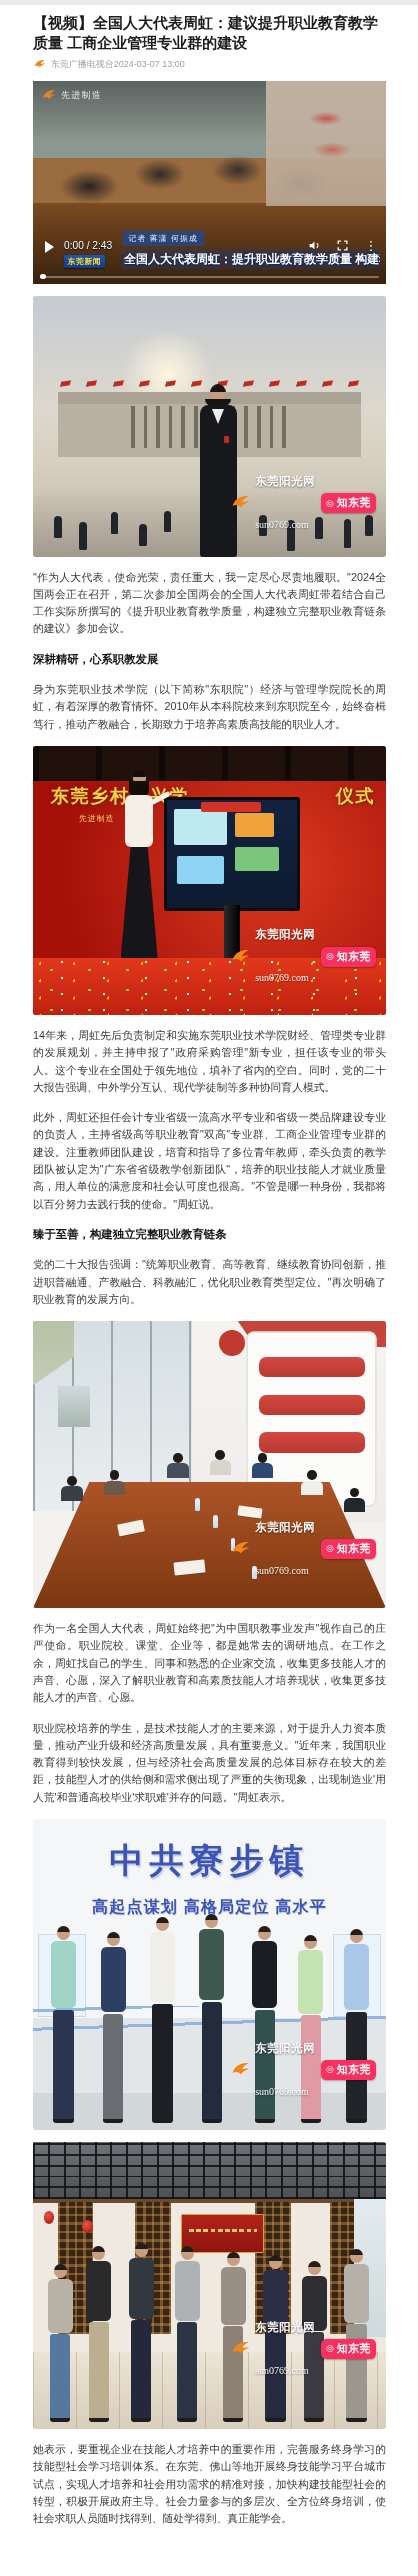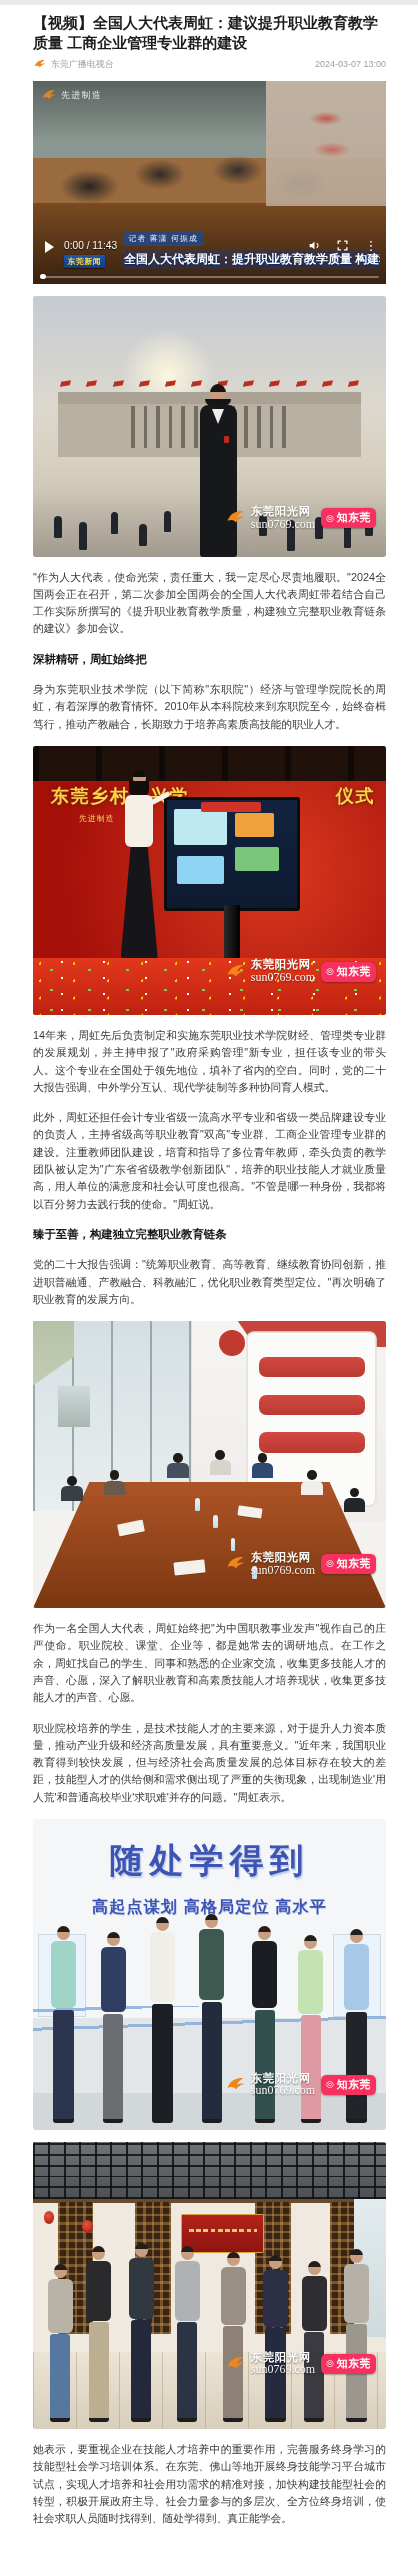--- a/index.html
+++ b/index.html
@@ -1,34 +1,34 @@
 <!DOCTYPE html>
 <html style="font-size:9.6px"><head>
 <meta charset="utf-8">
 <style>
   html,body{margin:0;padding:0;}
   body{width:419px;background:#ffffff;font-family:"Liberation Sans","DejaVu Sans",sans-serif;color:#3a3a3a;}
   .topbar{height:4.8px;background:#e9e9e9;}
   .wrap{padding:0 33px;}
   
   .title{font-size:15px;line-height:20px;font-weight:bold;color:#1d1d1d;margin:7.8px 0 5.4px;}
-  .meta{display:flex;justify-content:space-between;align-items:center;color:#9f9f9f;font-size:9px;margin:0 0 9.6px;}
+  .meta{display:flex;align-items:center;color:#9f9f9f;font-size:9px;margin:0 0 9.6px;}
   .meta-left{display:flex;align-items:center;gap:4.8px;}
   .src-logo svg{width:13px;height:13px;display:block;}
   
   .para{font-size:10.8px;line-height:17.3px;margin:0 0 13px;text-align:justify;color:#3a3a3a;}
   .sec{font-size:11.4px;line-height:17.3px;margin:0 0 13px;font-weight:bold;color:#151515;}
   
   .media{position:relative;width:353px;margin:0 0 12px;border-radius:2.4px;overflow:hidden;}
   
   .wm{position:absolute;right:9.6px;display:flex;align-items:center;gap:5.4px;z-index:5;}
   .wm-ic svg{width:20.3px;height:20.3px;display:block;}
   .wm-tx{color:#fff;text-shadow:0 0.6px 1.8px rgba(0,0,0,.45);line-height:1.05;font-family:Liberation Serif, serif;}
   .wm-tx b{display:block;font-size:11.4px;letter-spacing:0.6px;}
-  .wm-tx i{display:block;font-style:normal;font-size:12px;opacity:.95;}
+  .wm-tx i{display:block;font-style:normal;font-size:10px;opacity:.95;margin-top:32px;}
   .wm-badge{display:flex;align-items:center;gap:3px;background:#f8305f;color:#fff;border-radius:5.4px;padding:3px 5.4px;box-shadow:0 0.6px 1.8px rgba(0,0,0,.3);}
   .wm-badge em{font-style:normal;font-size:9px;line-height:1;}
   .wm-badge b{font-size:10.8px;letter-spacing:0.6px;}
   
   .video{height:203px;background:#0b0b0b;border-radius:1.2px;}
   .vscene{position:absolute;inset:0;
     background:
       radial-gradient(ellipse 42px 24px at 16% 52%,rgba(20,22,28,.85),rgba(20,22,28,0) 70%),
       radial-gradient(ellipse 36px 21.5px at 36% 46%,rgba(25,27,33,.8),rgba(25,27,33,0) 70%),
       radial-gradient(ellipse 36px 21.5px at 58% 44%,rgba(30,32,40,.8),rgba(30,32,40,0) 70%),
@@ -171,21 +171,21 @@
       <span>
         <svg viewBox="0 0 32 32">
             <path d="M4 20C8 9 18 3.5 29 5c-6 3-9 6-10 10 4-2 8-2 11-1-7 2-11 5-13 9-2-4-6-5.5-13-3z" fill="#f08519"></path>
           </svg>
       </span>
       <span>先进制造</span>
     </div>
     <div class="vcap-rep">记者 蒋潇 何振成</div>
     <div class="vcap-sub">全国人大代表周虹：提升职业教育教学质量 构建独立完整职业教育链条</div>
     <button class="vplay"></button>
-    <span class="vtime">0:00 / 11:43</span>
+    <span class="vtime">0:00 / 2:43</span>
     <span class="vbadge">东莞新闻</span>
     <div class="vicons">
       <span>
         <svg viewBox="0 0 24 24">
             <path d="M3 9v6h4l5 4V5L7 9H3z" fill="#fff"></path>
             <path d="M16 8c1.6 1 2.6 2.3 2.6 4s-1 3-2.6 4" stroke="#fff" stroke-width="2" fill="none"></path>
           </svg>
       </span>
       <span>
         <svg viewBox="0 0 24 24">
@@ -249,21 +249,21 @@
         <i>sun0769.com</i>
       </span>
       <span class="wm-badge">
         <em>◎</em>
         <b>知东莞</b>
       </span>
     </div>
   </div>
 
   <p class="para">"作为人大代表，使命光荣，责任重大，我一定尽心尽责地履职。"2024全国两会正在召开，第二次参加全国两会的全国人大代表周虹带着结合自己工作实际所撰写的《提升职业教育教学质量，构建独立完整职业教育链条的建议》参加会议。</p>
-  <h2 class="sec">深耕精研，周虹始终把</h2>
+  <h2 class="sec">深耕精研，心系职教发展</h2>
   <p class="para">身为东莞职业技术学院（以下简称"东职院"）经济与管理学院院长的周虹，有着深厚的教育情怀。2010年从本科院校来到东职院至今，始终奋楫笃行，推动产教融合，长期致力于培养高素质高技能的职业人才。</p>
 
   <div class="media ph-ceremony">
     <div class="cer-banner">
       <span>东莞乡村振兴学</span>
       <span>仪式</span>
     </div>
     <div class="cer-sub">先进制造</div>
     <div class="cer-screen">
       <i class="cs-b" style="left:6%;top:8%;width:40%;height:34%;background:#bfe9f0"></i>
@@ -368,21 +368,21 @@
         <em>◎</em>
         <b>知东莞</b>
       </span>
     </div>
   </div>
 
   <p class="para">作为一名全国人大代表，周虹始终把"为中国职教事业发声"视作自己的庄严使命。职业院校、课堂、企业等，都是她常去的调研地点。在工作之余，周虹找自己的学生、同事和熟悉的企业家交流，收集更多技能人才的声音、心愿，深入了解职业教育和高素质技能人才培养现状，收集更多技能人才的声音、心愿。</p>
   <p class="para">职业院校培养的学生，是技术技能人才的主要来源，对于提升人力资本质量，推动产业升级和经济高质量发展，具有重要意义。"近年来，我国职业教育得到较快发展，但与经济社会高质量发展的总体目标存在较大的差距，技能型人才的供给侧和需求侧出现了严重的失衡现象，出现制造业'用人荒'和普通高校毕业'求职难'并存的问题。"周虹表示。</p>
 
   <div class="media ph-university">
-    <div class="uni-title">随处学得到</div>
+    <div class="uni-title">中共寮步镇</div>
     <div class="uni-slogan">高起点谋划  高格局定位  高水平</div>
     <i class="uni-board" style="left:1.5%"></i>
     <i class="uni-board" style="right:1.5%"></i>
     <div class="uni-wave"></div>
     <span class="fg" style="left:5%;height:197px;--tc:#9fd4c6;--bc:#2c3550">
         <b class="fgh"></b>
         <b class="fgt"></b>
         <b class="fgb"></b>
       </span>
     <span class="fg" style="left:19%;height:191px;--tc:#2f3f63;--bc:#6a6d72">

